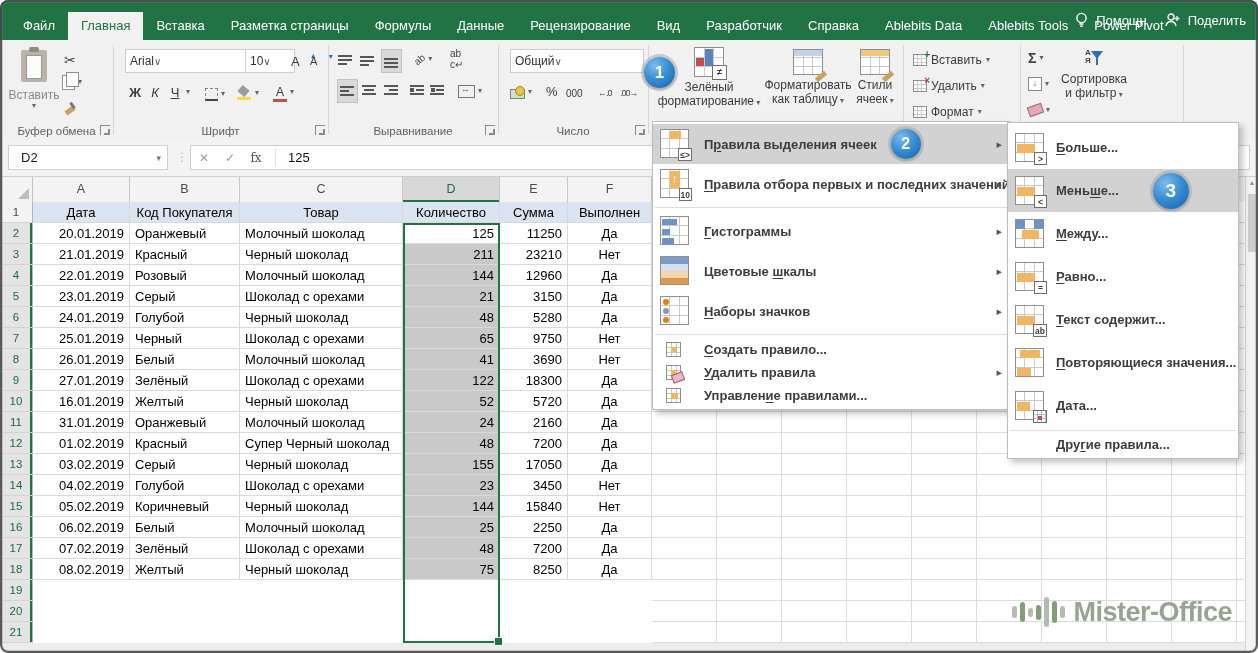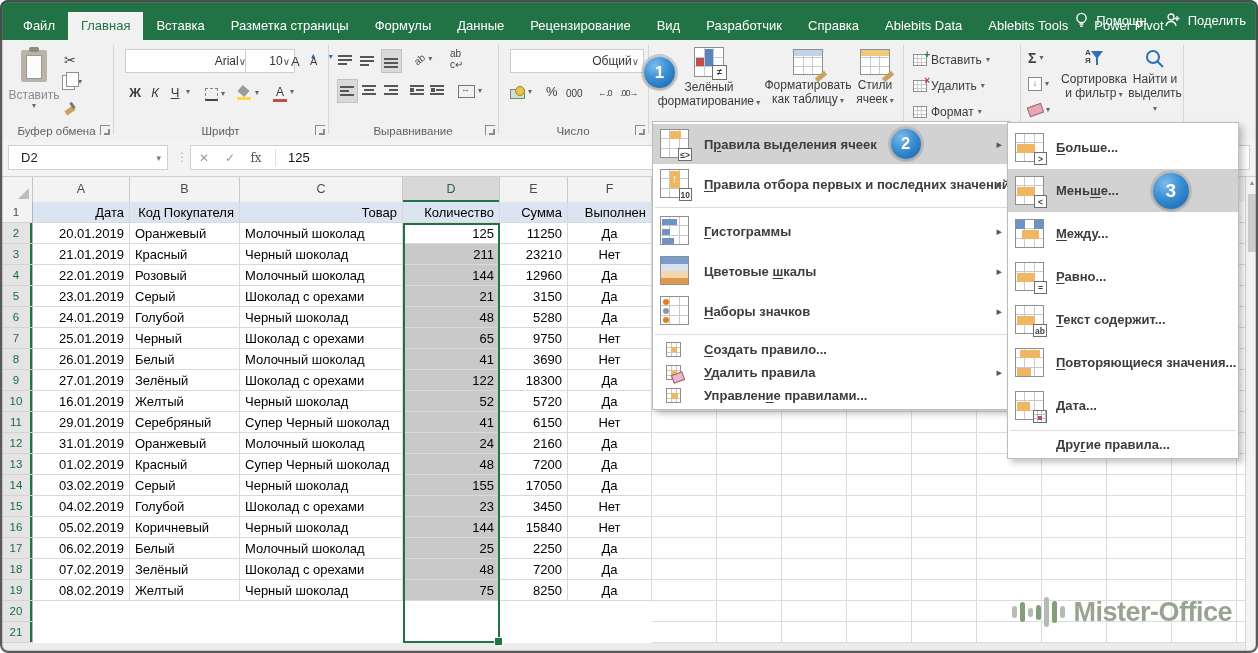--- a/index.html
+++ b/index.html
@@ -17,21 +17,21 @@
 
   
   .ribbon{position:absolute;top:40px;left:0;right:0;height:100px;background:#f1f1f1;border-bottom:1px solid #d0d0d0;z-index:5;}
   .rsep{position:absolute;top:5px;bottom:6px;width:1px;background:#d6d6d6;}
   .rgroup{position:absolute;top:0;bottom:0;}
   .glabel{position:absolute;bottom:3px;left:0;right:0;text-align:center;font-size:11.5px;color:#5f5f5f;white-space:nowrap;}
   .launcher{position:absolute;right:3px;bottom:5px;width:9px;height:9px;border-left:1px solid #8a8a8a;border-top:1px solid #8a8a8a;}
   .launcher::after{content:"";position:absolute;right:0;bottom:0;width:4px;height:4px;border-right:2px solid #8a8a8a;border-bottom:2px solid #8a8a8a;}
   .caret{font-size:8px;color:#666;line-height:1;}
   .ricon{position:absolute;display:flex;align-items:center;gap:3px;height:20px;}
-  .selbox{position:absolute;display:flex;align-items:center;height:22px;background:#fff;border:1px solid #cdcdcd;font-size:12px;color:#333;padding:0 4px;justify-content:flex-end;}
+  .selbox{position:absolute;display:flex;align-items:center;height:22px;background:#fff;border:1px solid #cdcdcd;font-size:12px;color:#333;padding:0 4px;justify-content:flex-start;}
   .selbox .vee{color:#555;font-size:10px;}
   .btxt{font-size:13px;color:#3b3b3b;}
   .pressed{background:#d9d9d9;outline:1px solid #c2c2c2;}
 
   .paste{position:absolute;left:10px;top:8px;width:48px;height:86px;display:flex;flex-direction:column;align-items:center;}
   .clip{position:relative;width:26px;height:32px;background:#b9b3a9;border-radius:2px;margin-top:2px;}
   .clip::before{content:"";position:absolute;left:8px;top:-3px;width:10px;height:5px;background:#8f897f;border-radius:2px;}
   .clip-page{position:absolute;left:5px;top:5px;width:14px;height:22px;background:#fbfbfb;border:1px solid #9d978d;}
   .paste-lab{font-size:12px;color:#8a8a8a;margin-top:6px;}
   .cuticon{font-size:14px;color:#444;}
@@ -108,21 +108,21 @@
   .col-h.sel{background:#d8d8d8;color:#1e6b3c;box-shadow:inset 0 -2px 0 #217346;}
   .hdr-empty{position:absolute;top:0;left:652px;width:593px;height:26px;
     background-image:repeating-linear-gradient(to right,transparent 0 64px,#c9c9c9 64px 65px);}
   .rowhdrs{position:absolute;left:0;top:26px;width:33px;}
   .row-h{width:33px;height:21px;line-height:21px;text-align:center;font-size:11.5px;color:#4a4a4a;background:#f3f3f3;border-bottom:1px solid #d4d4d4;border-right:1px solid #b5b5b5;box-sizing:border-box;}
   .row-h.sel{background:#e4e4e4;color:#1e6b3c;box-shadow:inset -2px 0 0 #217346;}
   .grid-empty{position:absolute;left:652px;top:26px;width:593px;height:441px;background:#fff;
     background-image:repeating-linear-gradient(to right,transparent 0 64px,#dcdcdc 64px 65px),repeating-linear-gradient(to bottom,transparent 0 20px,#dcdcdc 20px 21px);}
   table.data{position:absolute;left:33px;top:26px;border-collapse:separate;border-spacing:0;font-size:13px;color:#000;table-layout:fixed;}
   table.data td{height:21px;box-sizing:border-box;border-right:1px solid #d9d9d9;border-bottom:1px solid #d9d9d9;padding:0 5px;white-space:nowrap;overflow:hidden;}
-  tr.hdr td{background:#dbe5f1;text-align:right;}
+  tr.hdr td{background:#dbe5f1;text-align:center;}
   td.c0{text-align:right;}td.c1,td.c2{text-align:left;}td.c3,td.c4{text-align:right;}td.c5{text-align:center;}
   td.dsel{background:#c9c9c9;}
   td.dsel.active{background:#fff;}
   .selbox-ov{position:absolute;left:403px;top:47px;width:97px;height:420px;border:2px solid #217346;box-sizing:border-box;pointer-events:none;z-index:6;}
   .selbox-ov i{position:absolute;right:-5px;bottom:-5px;width:7px;height:7px;background:#217346;border:1px solid #fff;}
   .botstrip{position:absolute;left:0;right:0;top:467px;bottom:0;background:#ececec;}
 
   .vscroll{position:absolute;right:0;top:0;bottom:0;width:13px;background:#f3f3f3;border-left:1px solid #d9d9d9;box-sizing:border-box;}
   .vscroll .up{position:absolute;top:3px;left:0;right:0;text-align:center;font-size:7px;color:#8f8f8f;}
   .vscroll .thumb{position:absolute;left:2px;right:2px;top:18px;height:58px;background:#cdcdcd;}
@@ -436,27 +436,20 @@
           <span class="caret">▾</span>
         </span>
       <div class="bigbtn" style="left:42px;top:9px;width:64px;">
         <span class="sortic">
             <span class="az">А<br>Я</span>
             <span class="fun"></span>
             <span class="stem"></span>
           </span>
         <span class="bb-lab"><span>Сортировка и фильтр</span><span class="caret"> ▾</span></span>
       </div>
-      <div class="bigbtn" style="left:108px;top:9px;width:54px;">
-        <svg class="findic" width="20" height="20">
-            <circle cx="8" cy="8" r="6"></circle>
-            <line x1="12.5" y1="12.5" x2="18" y2="18"></line>
-          </svg>
-        <span class="bb-lab"><span>Найти и выделить</span><span class="caret"> ▾</span></span>
-      </div>
     </div>
     <div class="rsep" style="left:1183px;"></div>
   </div>
 
   <div class="fbar">
     <div class="namebox">
         <span>D2</span>
         <span class="vee">▾</span>
       </div>
     <div class="fdots">⋮</div>
@@ -592,28 +585,20 @@
           </tr>
           <tr>
             <td class="c0">16.01.2019</td>
             <td class="c1">Желтый</td>
             <td class="c2">Черный шоколад</td>
             <td class="c3 dsel">52</td>
             <td class="c4">5720</td>
             <td class="c5">Да</td>
           </tr>
           <tr>
-            <td class="c0">29.01.2019</td>
-            <td class="c1">Серебряный</td>
-            <td class="c2">Супер Черный шоколад</td>
-            <td class="c3 dsel">41</td>
-            <td class="c4">6150</td>
-            <td class="c5">Нет</td>
-          </tr>
-          <tr>
             <td class="c0">31.01.2019</td>
             <td class="c1">Оранжевый</td>
             <td class="c2">Молочный шоколад</td>
             <td class="c3 dsel">24</td>
             <td class="c4">2160</td>
             <td class="c5">Да</td>
           </tr>
           <tr>
             <td class="c0">01.02.2019</td>
             <td class="c1">Красный</td>

